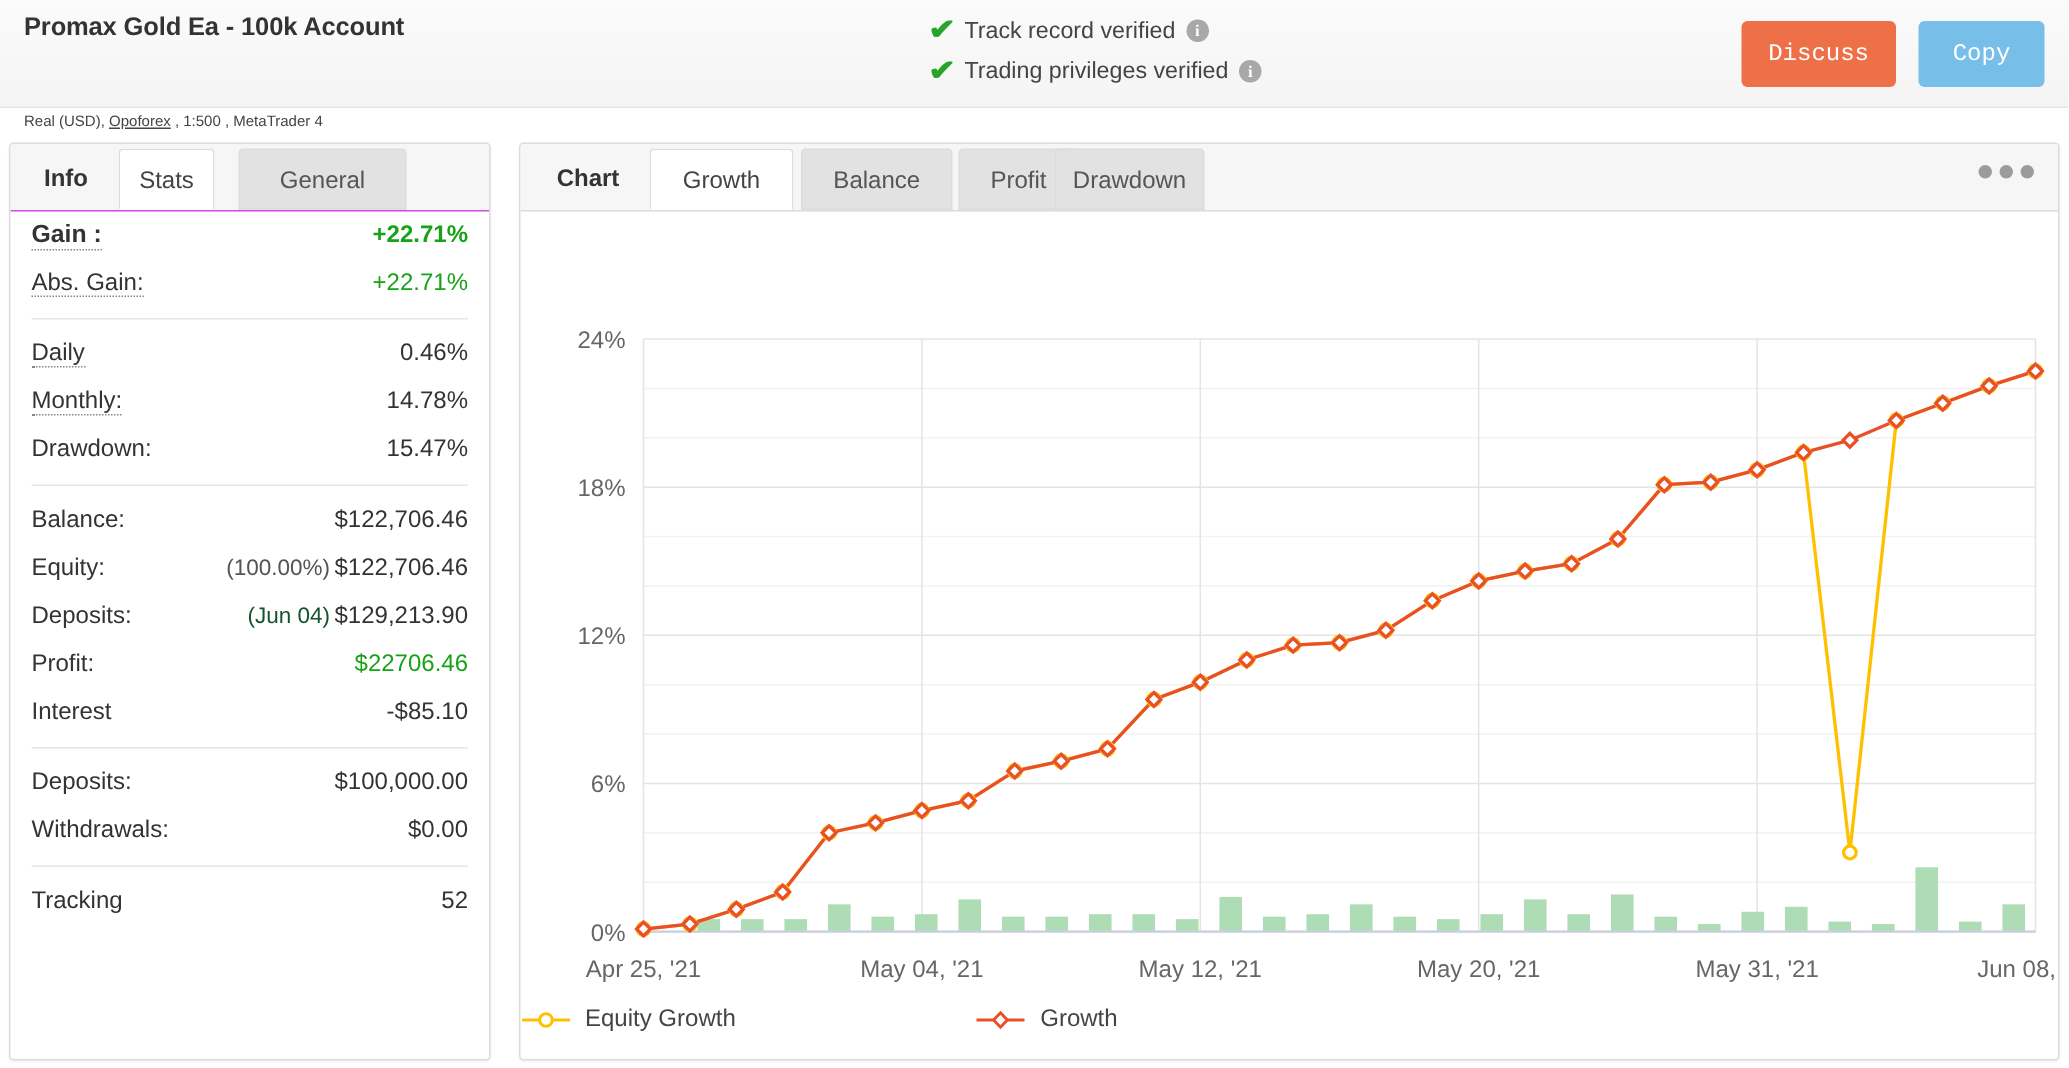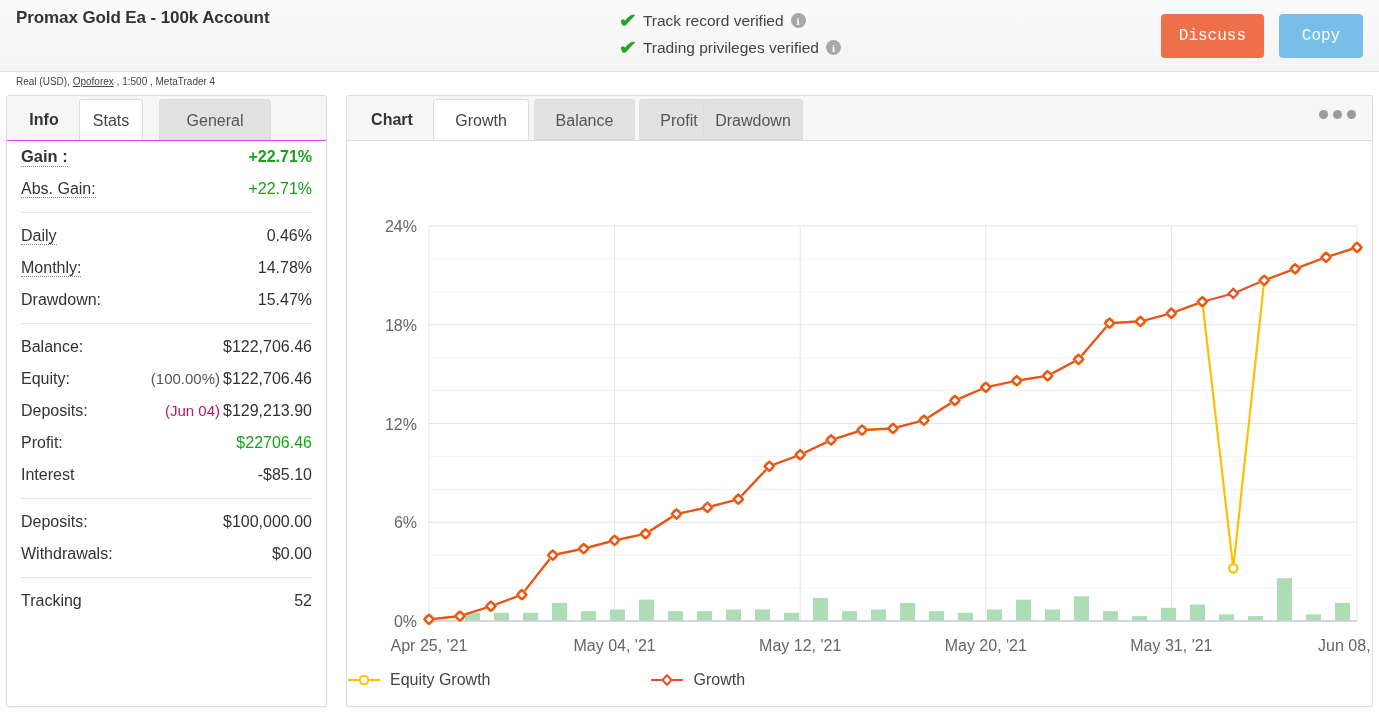--- a/index.html
+++ b/index.html
@@ -85,21 +85,21 @@
     display:flex;align-items:center;justify-content:space-between;
     height:32px;font-size:16px;white-space:nowrap;
   }
   .srow .lbl{color:#333;}
   .srow .lbl.dotted{border-bottom:1px dotted #888;cursor:help;line-height:1.1;}
   .srow .val{color:#333;text-align:right;}
   .srow.big .lbl{font-weight:bold;font-size:16.5px;}
   .srow.big .val{font-weight:bold;}
   .green{color:#18a218;}
   .paren{color:#555;font-size:15px;margin-right:3px;}
-  .paren.grey{color:#be185d;}
+  .paren.grey{color:#14532d;}
   .sep{height:1px;background:#e6e6e6;margin:7px 0 7px 0;}
 
   
   .right-panel{
     position:absolute;left:346px;top:95px;width:1027px;height:612px;
     background:#fff;border:1px solid #dcdcdc;border-radius:3px;
     box-sizing:border-box;box-shadow:0 1px 2px rgba(0,0,0,0.06);
     overflow:hidden;
   }
   .ctabbar{

